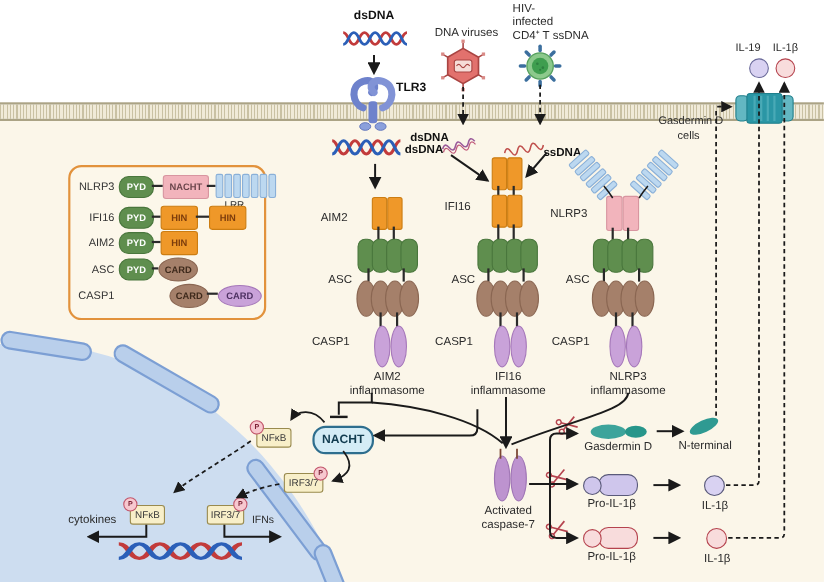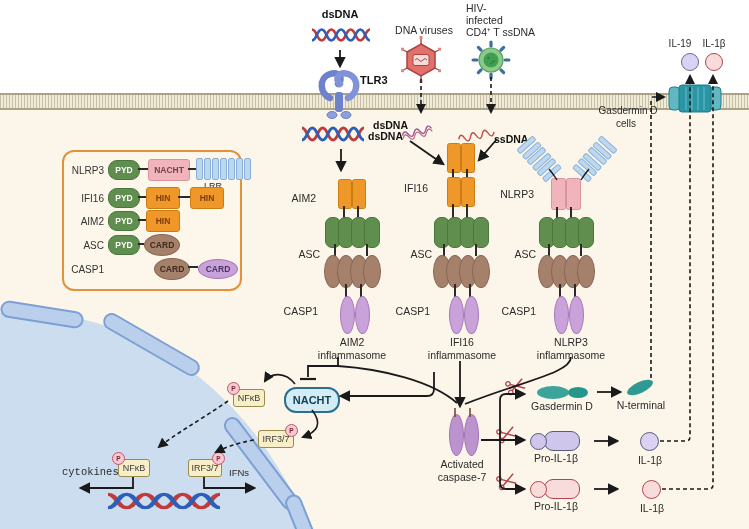--- a/index.html
+++ b/index.html
@@ -301,21 +301,21 @@
   <div class="sting">NACHT</div>
   <div class="ybox" style="left:233px;top:389px;width:30px;height:16px;line-height:16px;">NFκB</div>
   <div class="pcirc" style="left:227px;top:382px;">P</div>
   <div class="ybox" style="left:258px;top:430px;width:34px;height:16px;line-height:16px;">IRF3/7</div>
   <div class="pcirc" style="left:285px;top:424px;">P</div>
 
   <div class="ybox" style="left:118px;top:459px;width:30px;height:16px;line-height:16px;">NFκB</div>
   <div class="pcirc" style="left:112px;top:452px;">P</div>
   <div class="ybox" style="left:188px;top:459px;width:32px;height:16px;line-height:16px;">IRF3/7</div>
   <div class="pcirc" style="left:212px;top:452px;">P</div>
-  <div class="lbl" style="left:62px;top:466px;font-family:Liberation Mono, monospace;">cytokines</div>
+  <div class="lbl" style="left:62px;top:466px;">cytokines</div>
   <div class="lbl" style="left:229px;top:468px;font-size:9.5px;">IFNs</div>
 
   <svg class="ic" style="left:108px;top:490px;" width="112" height="22" viewBox="0 0 60 20" preserveAspectRatio="none">
     <path d="M0,4 C5,4 5,16 10,16 C15,16 15,4 20,4 C25,4 25,16 30,16 C35,16 35,4 40,4 C45,4 45,16 50,16 C55,16 55,4 60,4" fill="none" stroke="#c23b3b" stroke-width="2.8"></path>
     <path d="M0,16 C5,16 5,4 10,4 C15,4 15,16 20,16 C25,16 25,4 30,4 C35,4 35,16 40,16 C45,16 45,4 50,4 C55,4 55,16 60,16" fill="none" stroke="#2b5fb8" stroke-width="2.8"></path>
   </svg>
 
   <div class="cov" style="left:449px;top:414px;"></div>
   <div class="cov" style="left:464px;top:414px;"></div>
   <div class="lbl c" style="left:462px;top:458px;">Activated</div>

